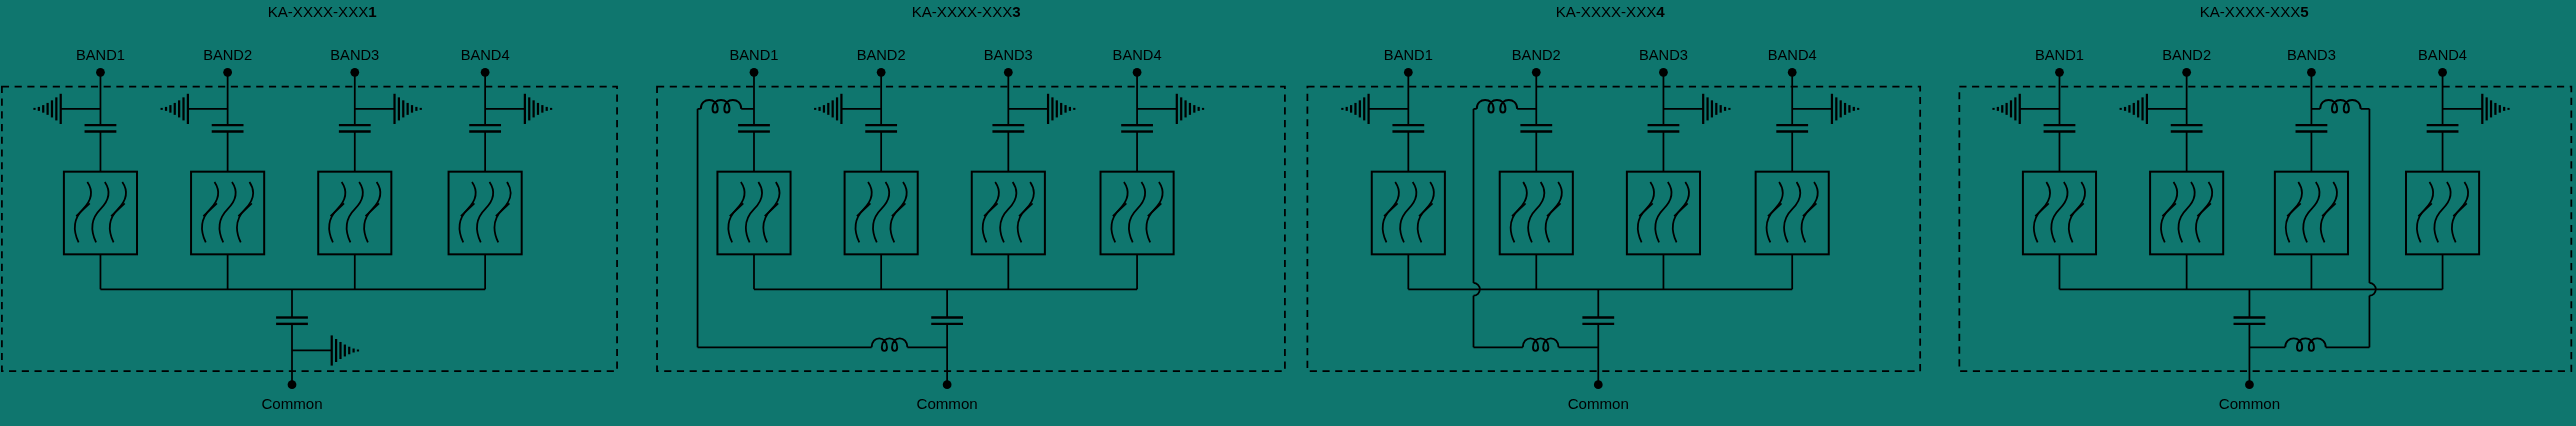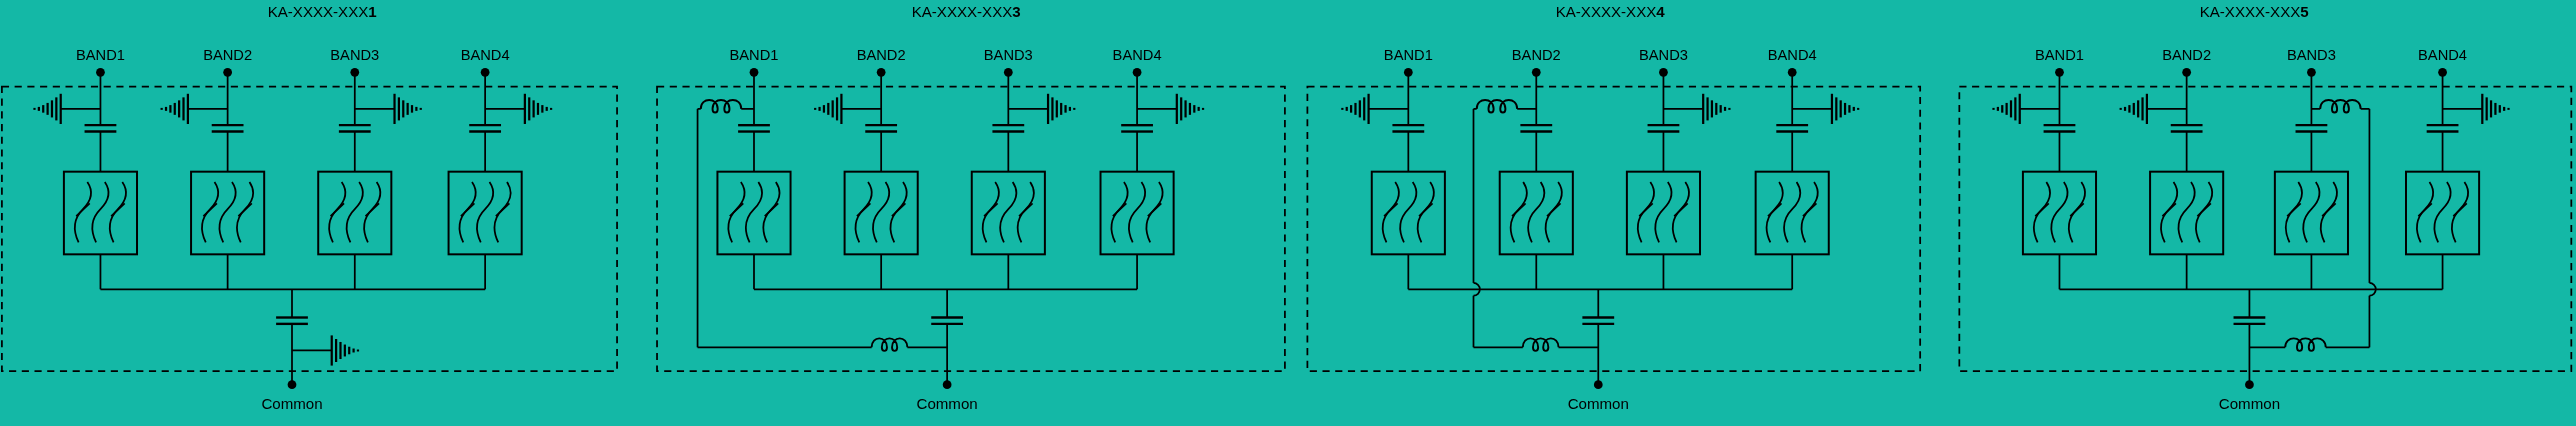--- a/index.html
+++ b/index.html
@@ -1,16 +1,16 @@
 <!DOCTYPE html>
 <html style="font-size:12.7px"><head>
 <meta charset="utf-8">
 <style>
   html,body{margin:0;padding:0;background:#ffffff;}
-  #canvas{width:2576px;height:426px;display:flex;background:#14b8a6;overflow:hidden;}
+  #canvas{width:2576px;height:426px;display:flex;background:#0f766e;overflow:hidden;}
   figure.panel{margin:0;padding:0;width:644px;height:426px;}
   svg{display:block;}
   svg text{font-family:"Liberation Sans","DejaVu Sans",sans-serif;fill:#000000;}
   .title-txt{font-size:19px;}
   .band-txt{font-size:18.5px;}
   .common-txt{font-size:19px;}
   .bold{font-weight:700;}
 </style>
 </head>
 <body>

